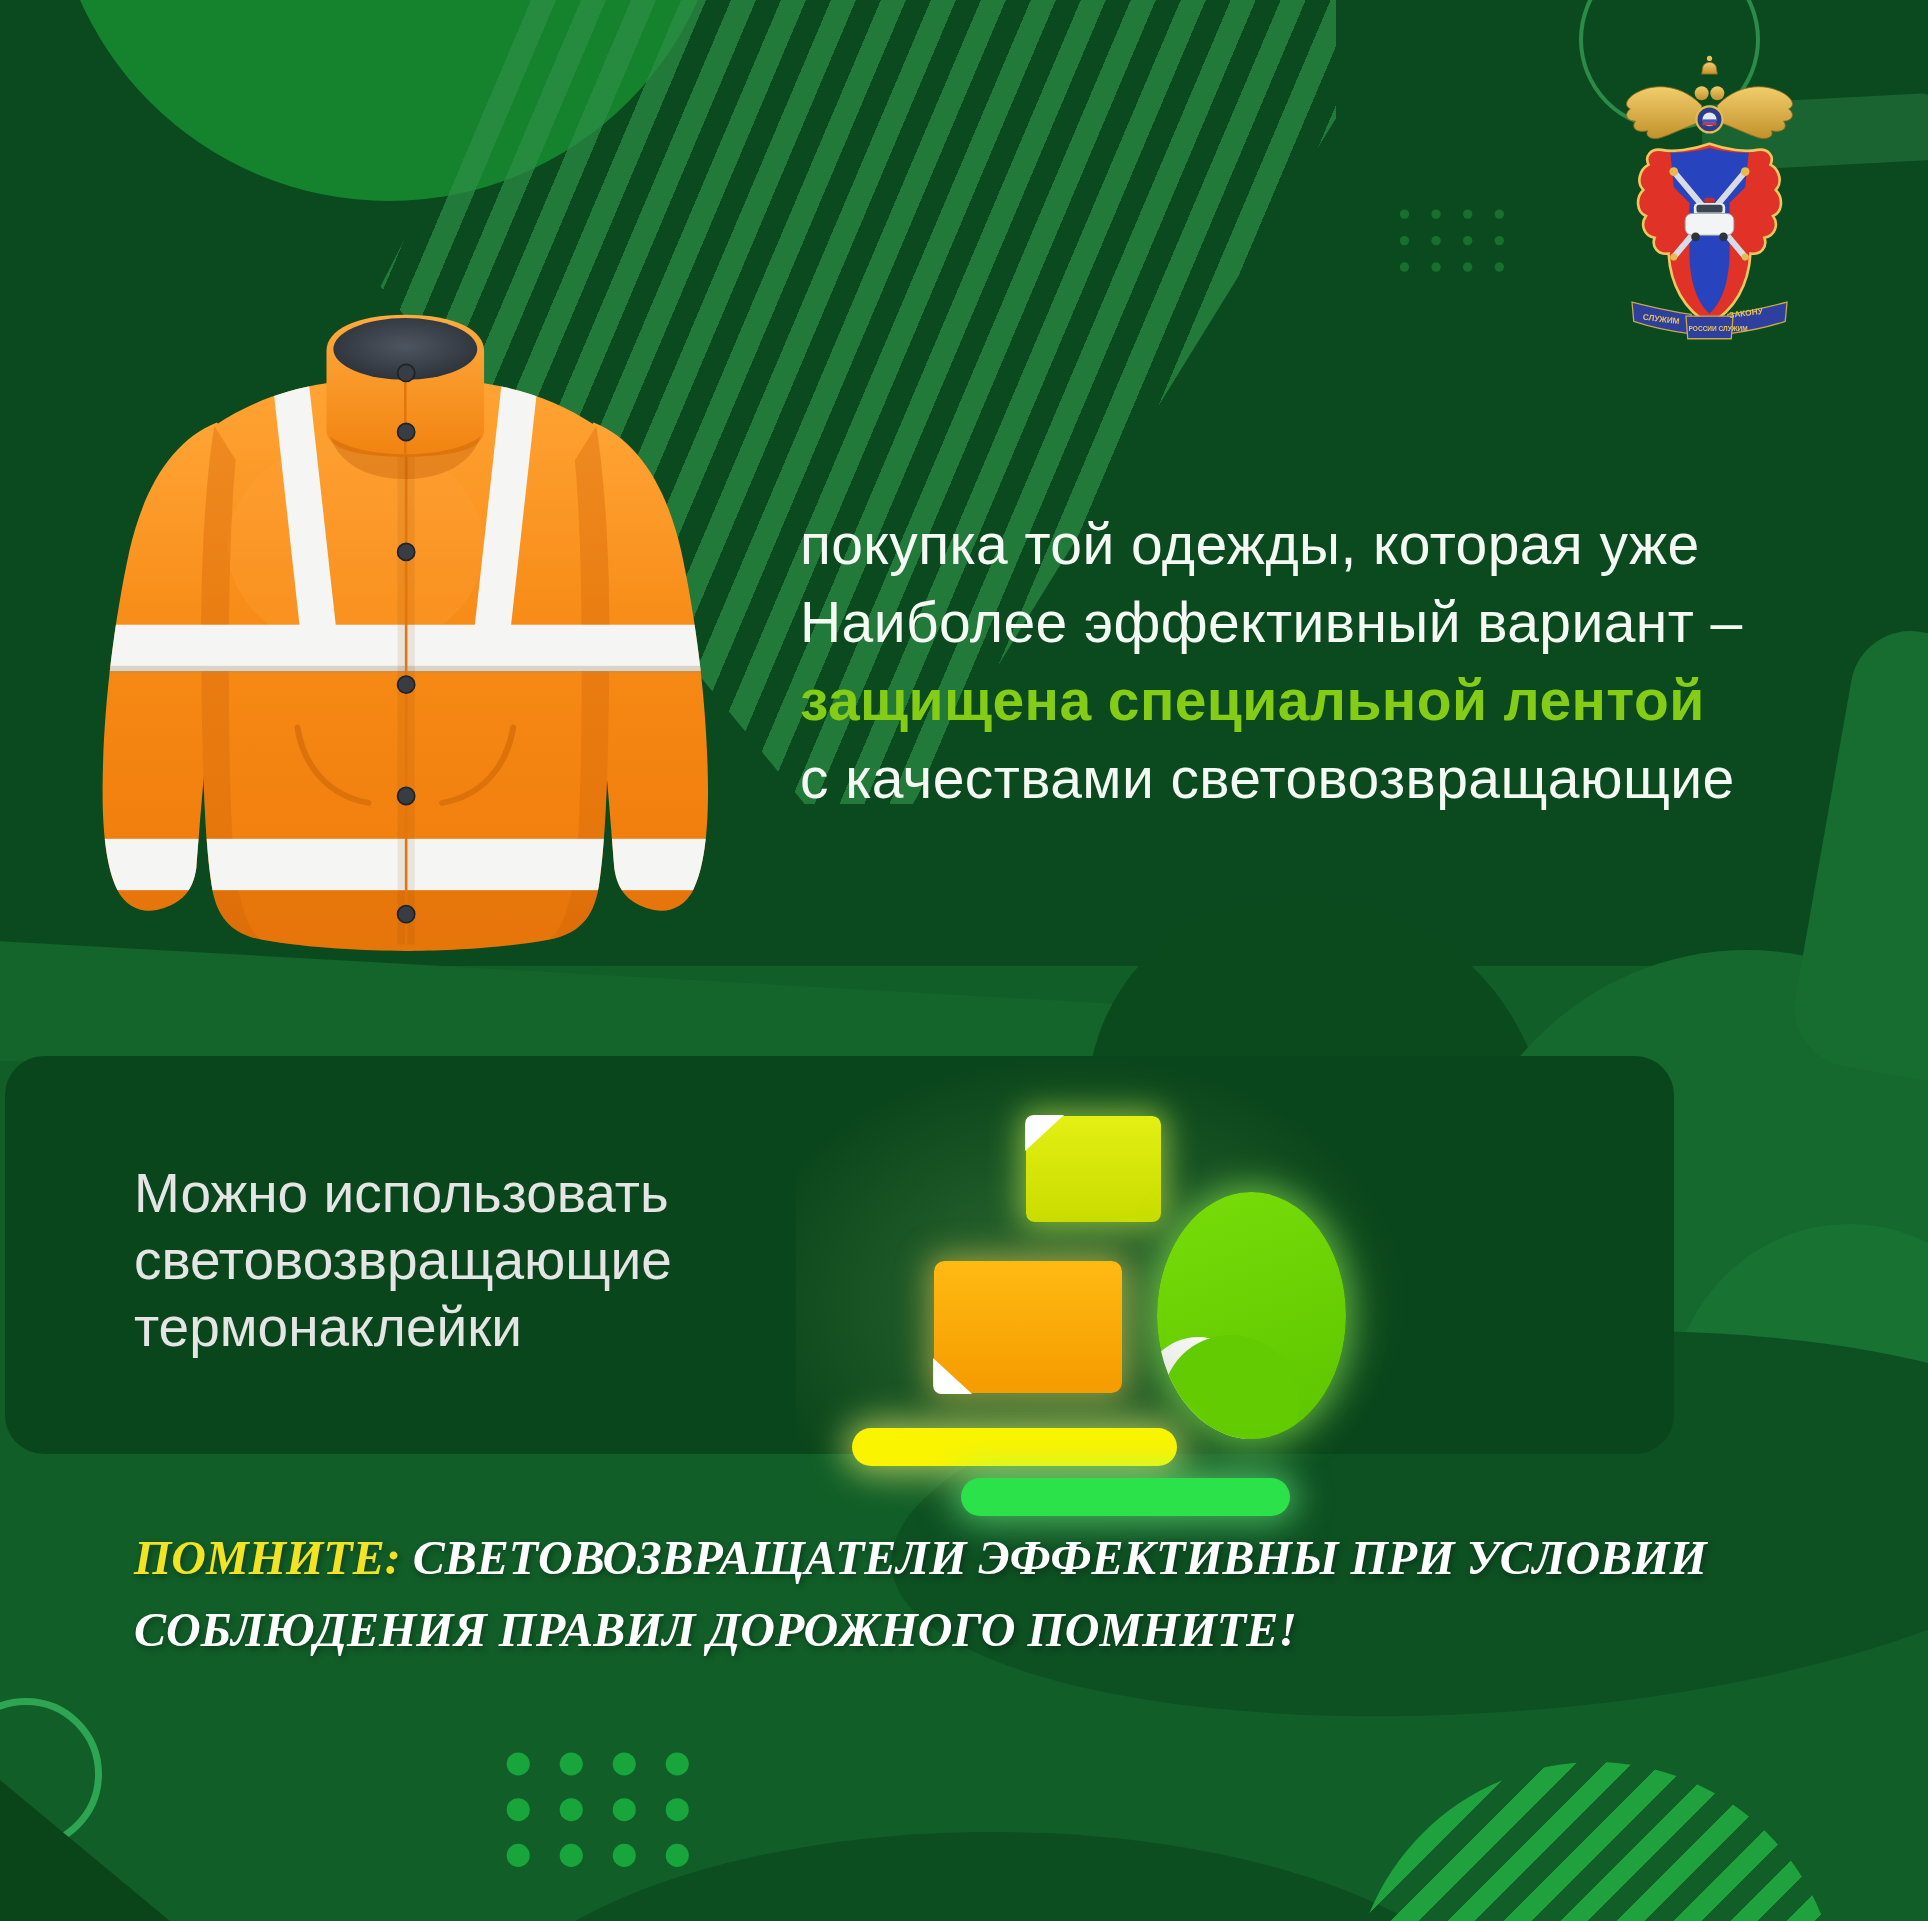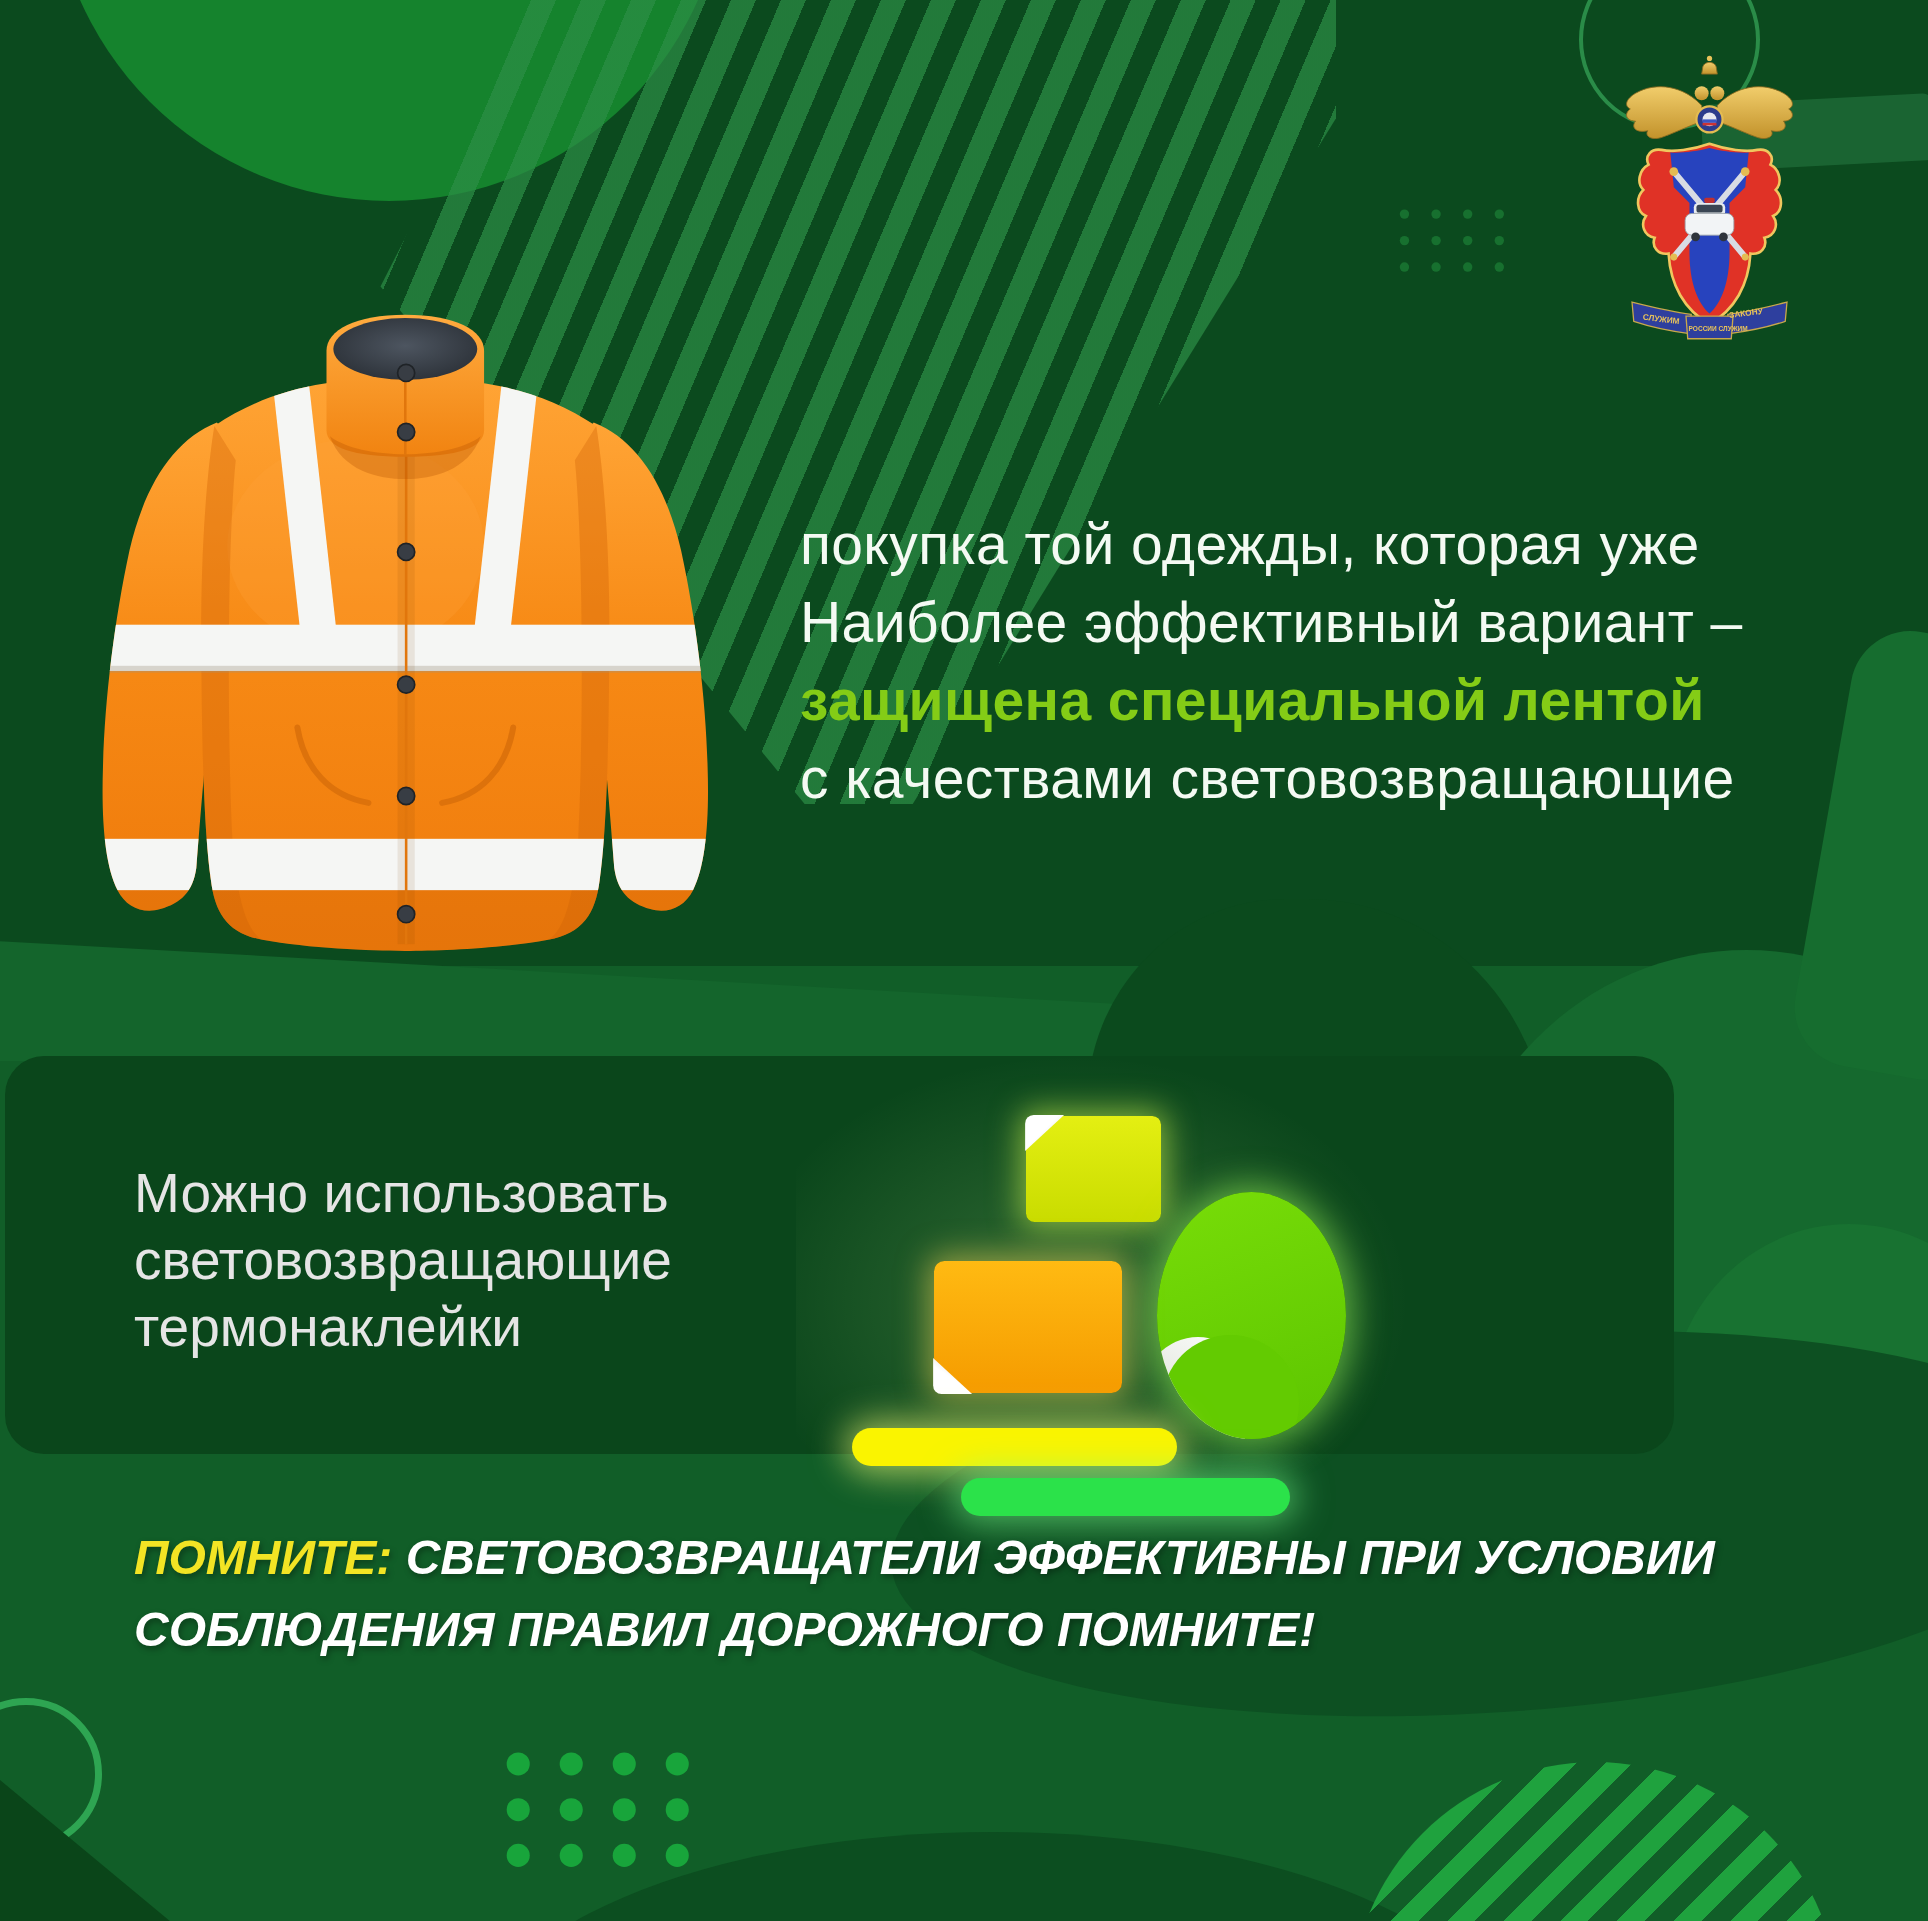--- a/index.html
+++ b/index.html
@@ -38,21 +38,21 @@
   .band{left:5.1px;top:1056px;width:1669px;height:398px;background:#0A461B;border-radius:39px;}
   .sticker-glow{left:796px;top:1053px;width:616px;height:497px;
      background:radial-gradient(ellipse at 45% 50%,rgba(210,255,150,.20),rgba(210,255,150,0) 70%);}
 
   
   .headline{left:800px;top:505px;color:#F4FAF3;font-size:57px;line-height:78px;letter-spacing:0.4px;}
   .headline .yellow-line{color:#84cc16;font-weight:700;}
   .note{left:134px;top:1128px;color:#e5e5e5;font-size:55px;line-height:67px;margin-top:32px;}
   .footer{left:134px;top:1522px;color:#FFFFFF;font-size:48px;line-height:72px;
           font-style:italic;font-weight:700;letter-spacing:0;
-          text-shadow:1.7px 2.6px 6px rgba(0,0,0,.35);}
+          text-shadow:1.7px 2.6px 6px rgba(0,0,0,.35);font-family:Liberation Serif, serif;}
   .footer .hl{color:#F2E424;}
 
   
   .stk{box-sizing:border-box;}
   .stk-rect-small{left:1026px;top:1116px;width:135px;height:106px;border-radius:8.6px;
      background:linear-gradient(180deg,#E4EF12,#C9DC00);
      box-shadow:0 0 31px 6px rgba(217,255,80,.55);}
   .stk-rect-orange{left:934px;top:1261px;width:188px;height:132px;border-radius:10.3px;
      background:linear-gradient(180deg,#FFBA12,#F59B00);
      box-shadow:0 0 31px 6px rgba(255,220,90,.5);}

